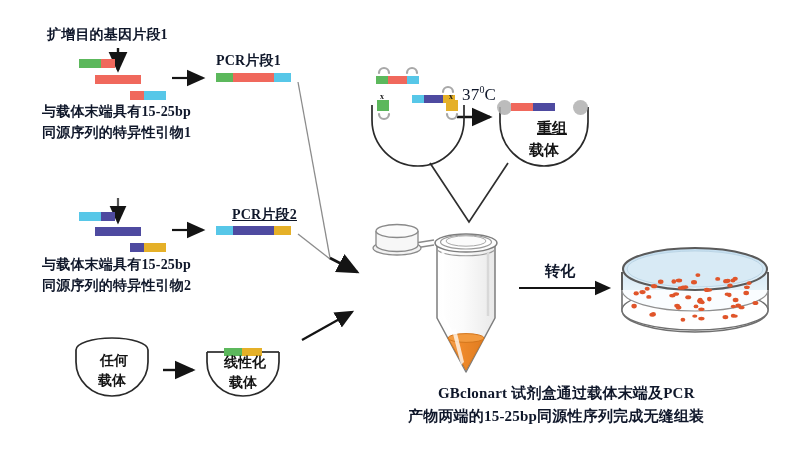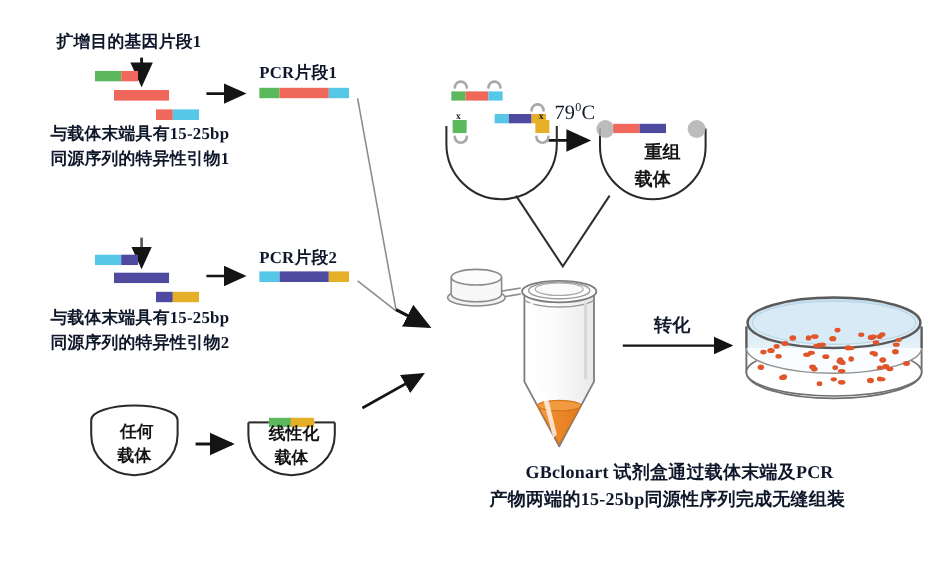--- a/index.html
+++ b/index.html
@@ -264,21 +264,21 @@
       <i style="width:14px;background:#4e4aa0"></i>
   </div>
   <div class="bar" style="left:95px; top:227px; width:46px;">
     <i style="width:46px;background:#4e4aa0"></i>
   </div>
   <div class="bar" style="left:130px; top:243px; width:36px;">
     <i style="width:14px;background:#4e4aa0"></i>
       <i style="width:22px;background:#e5b028"></i>
   </div>
 
-  <div class="lbl lbl-md" style="left:216px; top:206px;">PCR片段2</div>
+  <div class="lbl lbl-md" style="left:232px; top:206px;text-decoration:underline;">PCR片段2</div>
   <div class="bar" style="left:216px; top:226px; width:75px;">
     <i style="width:17px;background:#57c7e8"></i>
       <i style="width:41px;background:#4e4aa0"></i>
       <i style="width:17px;background:#e5b028"></i>
   </div>
 
   <div class="lbl lbl-md" style="left:42px; top:256px;">与载体末端具有15-25bp</div>
   <div class="lbl lbl-md" style="left:42px; top:277px;">同源序列的特异性引物2</div>
 
   <div class="vec-txt lbl-md" style="left:76px; top:353px; width:76px;">任何</div>
@@ -321,29 +321,29 @@
       <path d="M443,92 A5,5 0 0 1 453,92"></path>
       <path d="M379,114 A5,5 0 0 0 389,114"></path>
       <path d="M447,114 A5,5 0 0 0 457,114"></path>
     </g>
     <g font-family="'Liberation Serif', serif" font-size="8" fill="#1a1a1a" font-weight="700">
       <text x="380" y="99">x</text>
       <text x="449" y="99">x</text>
     </g>
   </svg>
 
-  <div class="lbl" style="left:462px; top:84px; font-size:17px; font-weight:400;"><span>79</span><sup style="font-size:10px;">0</sup><span>C</span></div>
+  <div class="lbl" style="left:462px; top:84px; font-size:17px; font-weight:400;"><span>37</span><sup style="font-size:10px;">0</sup><span>C</span></div>
 
   <div class="gray-dot" style="left:497px; top:100px; width:15px; height:15px;"></div>
   <div class="gray-dot" style="left:573px; top:100px; width:15px; height:15px;"></div>
   <div class="bar bar-thin" style="left:511px; top:103px; width:44px;">
     <i style="width:22px;background:#f0685c"></i>
       <i style="width:22px;background:#4e4aa0"></i>
   </div>
-  <div class="vec-txt lbl-lg" style="left:500px; top:120px; width:104px;">重组</div>
+  <div class="vec-txt lbl-lg" style="left:500px; top:120px; width:104px;text-decoration:underline;">重组</div>
   <div class="vec-txt lbl-lg" style="left:500px; top:142px; width:88px;">载体</div>
 
   <div class="lbl lbl-lg" style="left:545px; top:262px;">转化</div>
 
   <div class="lbl lbl-lg" style="left:438px; top:384px;">GBclonart 试剂盒通过载体末端及PCR</div>
   <div class="lbl lbl-lg" style="left:408px; top:407px;">产物两端的15-25bp同源性序列完成无缝组装</div>
 
 </div>
 
 </body></html>

